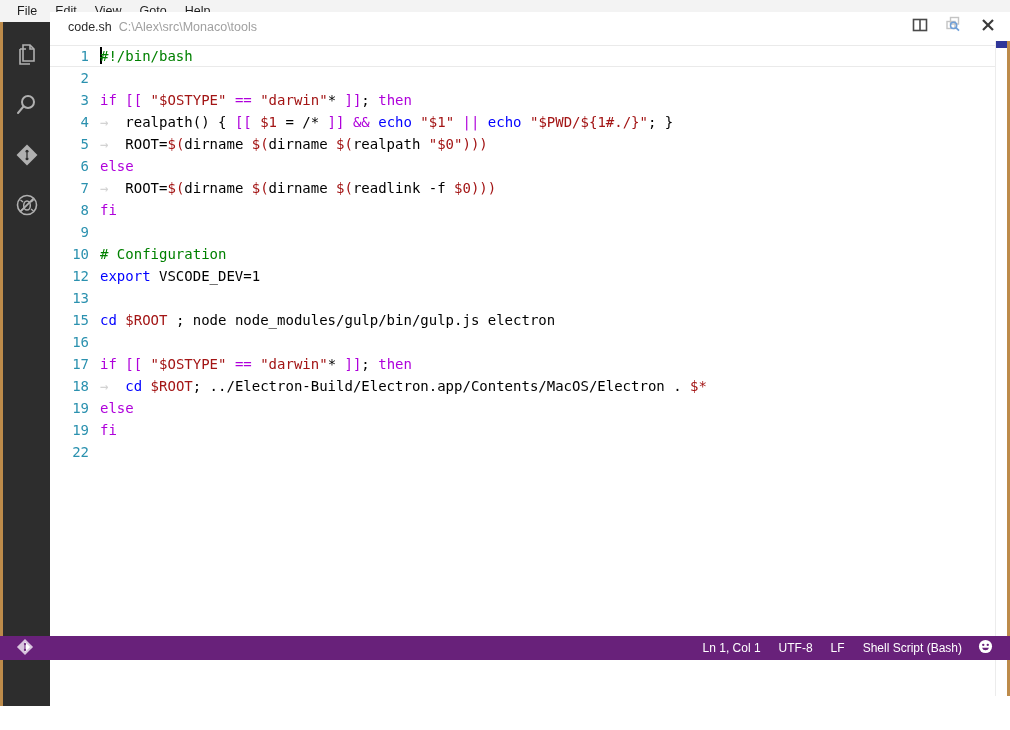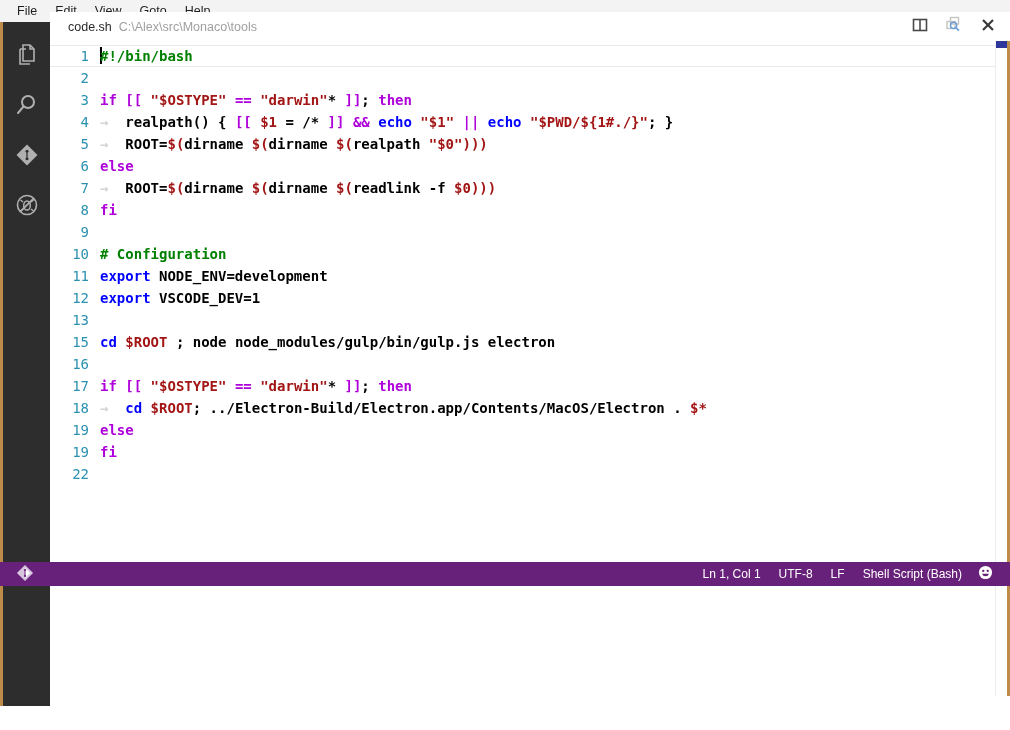--- a/index.html
+++ b/index.html
@@ -6,21 +6,21 @@
   html, body {
     margin: 0; padding: 0;
     width: 1010px; height: 730px;
     overflow: hidden;
     background: #ffffff;
     font-family: "Liberation Sans", sans-serif;
   }
 
   #app {
     position: relative;
-    width: 1010px; height: 586px;
+    width: 1010px; height: 660px;
     background: #0f172a;
   }
 
   
   .menubar {
     position: absolute; top: 0; left: 0;
     width: 1010px; height: 22px;
     background: #f3f3f3;
     display: flex;
     align-items: center;
@@ -139,21 +139,20 @@
     color: #2b91af;
     font-family: "DejaVu Sans Mono", monospace;
     font-size: 14px;
     user-select: none;
   }
   .ltext {
     flex: 1;
     white-space: pre;
     color: #000000;
     position: relative;
-    font-weight: bold;
   }
 
   
   .caret {
     display: inline-block;
     width: 0;
     border-left: 2px solid #000;
     height: 17px;
     vertical-align: -3px;
     margin-right: -2px;
@@ -330,21 +329,20 @@
           <div class="line current"><span class="lnum">1</span><span class="ltext"><span class="caret"></span><span class="t-cmt">#!/bin/bash</span></span></div>
           <div class="line"><span class="lnum">2</span><span class="ltext"></span></div>
           <div class="line"><span class="lnum">3</span><span class="ltext"><span class="t-kw">if</span><span class="t-plain"> </span><span class="t-kw">[[</span><span class="t-plain"> </span><span class="t-str">"$OSTYPE"</span><span class="t-plain"> </span><span class="t-kw">==</span><span class="t-plain"> </span><span class="t-str">"darwin"</span><span class="t-plain">* </span><span class="t-kw">]]</span><span class="t-plain">; </span><span class="t-kw">then</span></span></div>
           <div class="line"><span class="lnum">4</span><span class="ltext"><span class="t-tab">→</span><span class="t-plain">  realpath() { </span><span class="t-kw">[[</span><span class="t-plain"> </span><span class="t-var">$1</span><span class="t-plain"> = /* </span><span class="t-kw">]]</span><span class="t-plain"> </span><span class="t-kw">&amp;&amp;</span><span class="t-plain"> </span><span class="t-cmd">echo</span><span class="t-plain"> </span><span class="t-str">"$1"</span><span class="t-plain"> </span><span class="t-kw">||</span><span class="t-plain"> </span><span class="t-cmd">echo</span><span class="t-plain"> </span><span class="t-str">"$PWD/${1#./}"</span><span class="t-plain">; }</span></span></div>
           <div class="line"><span class="lnum">5</span><span class="ltext"><span class="t-tab">→</span><span class="t-plain">  ROOT=</span><span class="t-var">$(</span><span class="t-plain">dirname </span><span class="t-var">$(</span><span class="t-plain">dirname </span><span class="t-var">$(</span><span class="t-plain">realpath </span><span class="t-str">"$0"</span><span class="t-var">)))</span></span></div>
           <div class="line"><span class="lnum">6</span><span class="ltext"><span class="t-kw">else</span></span></div>
           <div class="line"><span class="lnum">7</span><span class="ltext"><span class="t-tab">→</span><span class="t-plain">  ROOT=</span><span class="t-var">$(</span><span class="t-plain">dirname </span><span class="t-var">$(</span><span class="t-plain">dirname </span><span class="t-var">$(</span><span class="t-plain">readlink -f </span><span class="t-var">$0</span><span class="t-var">)))</span></span></div>
           <div class="line"><span class="lnum">8</span><span class="ltext"><span class="t-kw">fi</span></span></div>
           <div class="line"><span class="lnum">9</span><span class="ltext"></span></div>
           <div class="line"><span class="lnum">10</span><span class="ltext"><span class="t-cmt"># Configuration</span></span></div>
-          <div class="line"><span class="lnum">11</span><span class="ltext"><span class="t-cmd">export</span><span class="t-plain"> NODE_ENV=development</span></span></div>
           <div class="line"><span class="lnum">12</span><span class="ltext"><span class="t-cmd">export</span><span class="t-plain"> VSCODE_DEV=1</span></span></div>
           <div class="line"><span class="lnum">13</span><span class="ltext"></span></div>
           <div class="line"><span class="lnum">15</span><span class="ltext"><span class="t-cmd">cd</span><span class="t-plain"> </span><span class="t-var">$ROOT</span><span class="t-plain"> ; node node_modules/gulp/bin/gulp.js electron</span></span></div>
           <div class="line"><span class="lnum">16</span><span class="ltext"></span></div>
           <div class="line"><span class="lnum">17</span><span class="ltext"><span class="t-kw">if</span><span class="t-plain"> </span><span class="t-kw">[[</span><span class="t-plain"> </span><span class="t-str">"$OSTYPE"</span><span class="t-plain"> </span><span class="t-kw">==</span><span class="t-plain"> </span><span class="t-str">"darwin"</span><span class="t-plain">* </span><span class="t-kw">]]</span><span class="t-plain">; </span><span class="t-kw">then</span></span></div>
           <div class="line"><span class="lnum">18</span><span class="ltext"><span class="t-tab">→</span><span class="t-plain">  </span><span class="t-cmd">cd</span><span class="t-plain"> </span><span class="t-var">$ROOT</span><span class="t-plain">; ../Electron-Build/Electron.app/Contents/MacOS/Electron . </span><span class="t-var">$*</span></span></div>
           <div class="line"><span class="lnum">19</span><span class="ltext"><span class="t-kw">else</span></span></div>
           <div class="line"><span class="lnum">19</span><span class="ltext"><span class="t-kw">fi</span></span></div>
           <div class="line"><span class="lnum">22</span><span class="ltext"></span></div>
         </div>

